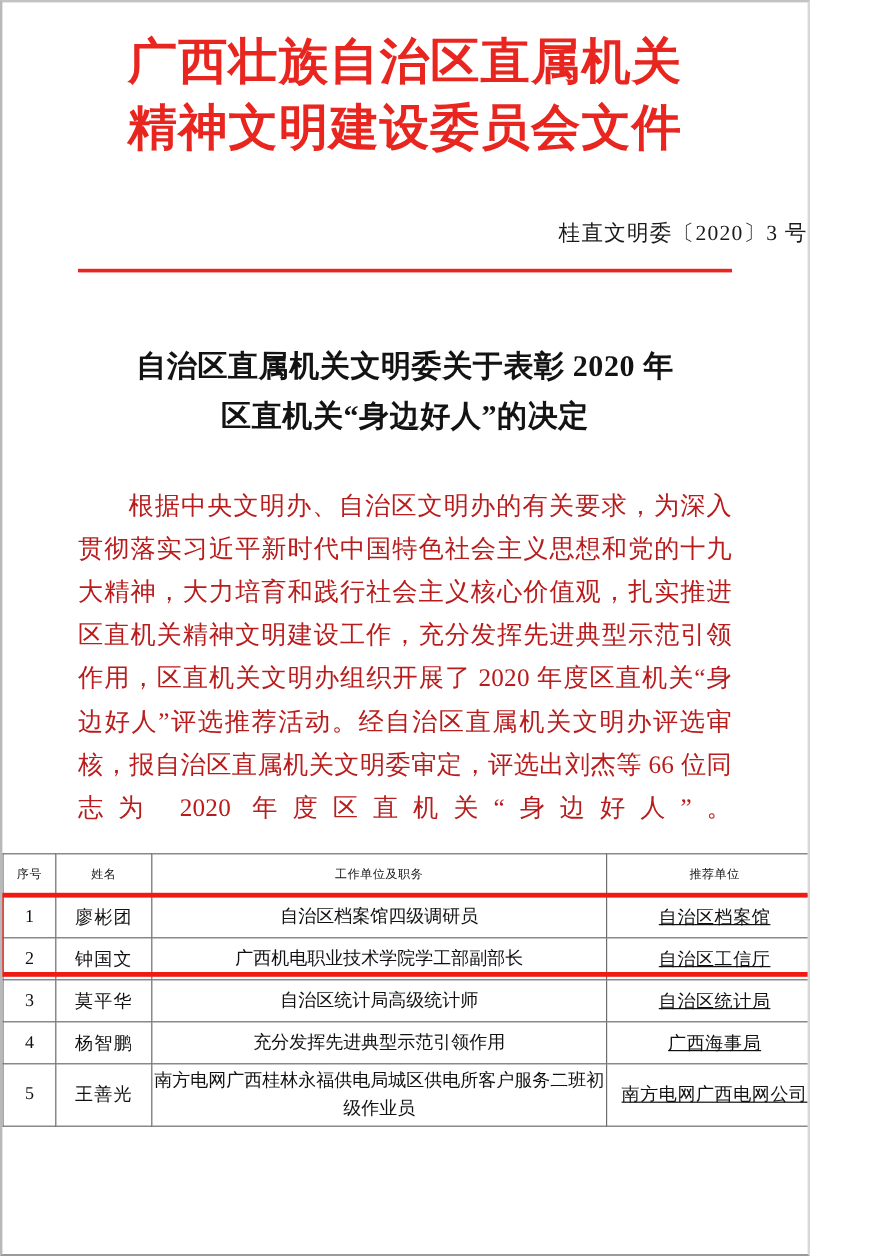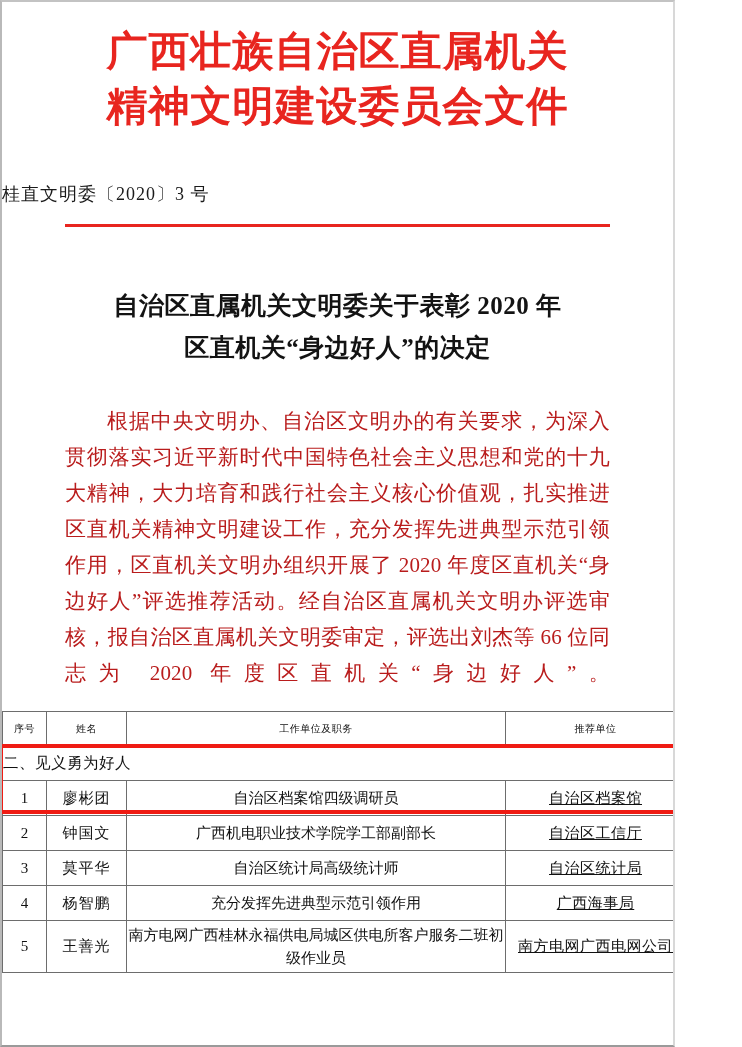--- a/index.html
+++ b/index.html
@@ -34,21 +34,21 @@
     font-weight: bold;
     font-size: 41px;
     line-height: 55px;
     letter-spacing: 1px;
     white-space: nowrap;
   }
 
   
   .docnum {
     margin-top: 48px;
-    text-align: left;
+    text-align: right;
     font-size: 18px;
     letter-spacing: 1px;
     color: #1a1a1a;
   }
   .red-rule {
     margin: 18px auto 0 auto;
     width: 545px;
     height: 3px;
     background: #e8251f;
   }
@@ -171,23 +171,20 @@
       </colgroup>
       <thead>
         <tr>
           <th>序号</th>
           <th>姓名</th>
           <th>工作单位及职务</th>
           <th>推荐单位</th>
         </tr>
       </thead>
       <tbody>
-        <tr class="section-row">
-          <td colspan="4">二、见义勇为好人</td>
-        </tr>
 
         <tr class="data-row">
           <td class="cell-no">1</td>
           <td class="cell-name">廖彬团</td>
           <td class="cell-unit">自治区档案馆四级调研员</td>
           <td class="cell-rec">自治区档案馆</td>
         </tr>
 
         <tr class="data-row">
           <td class="cell-no">2</td>

